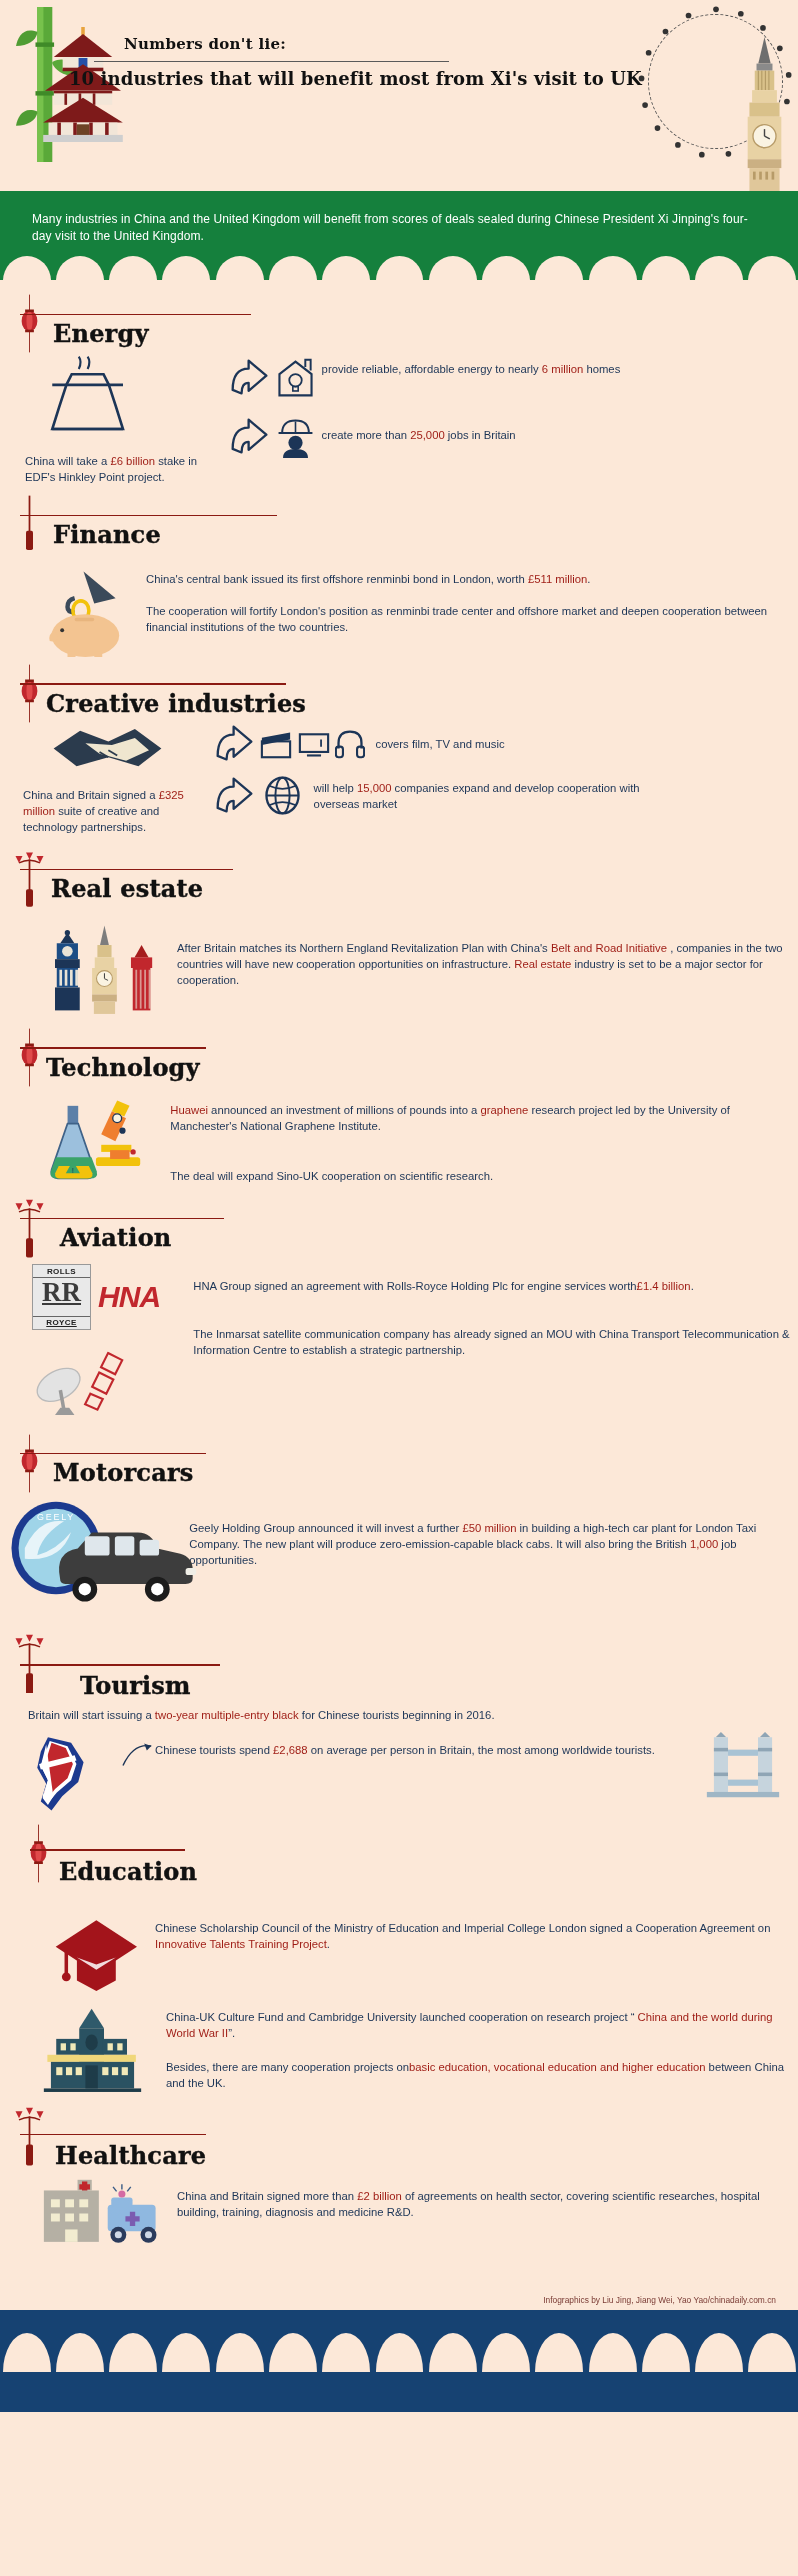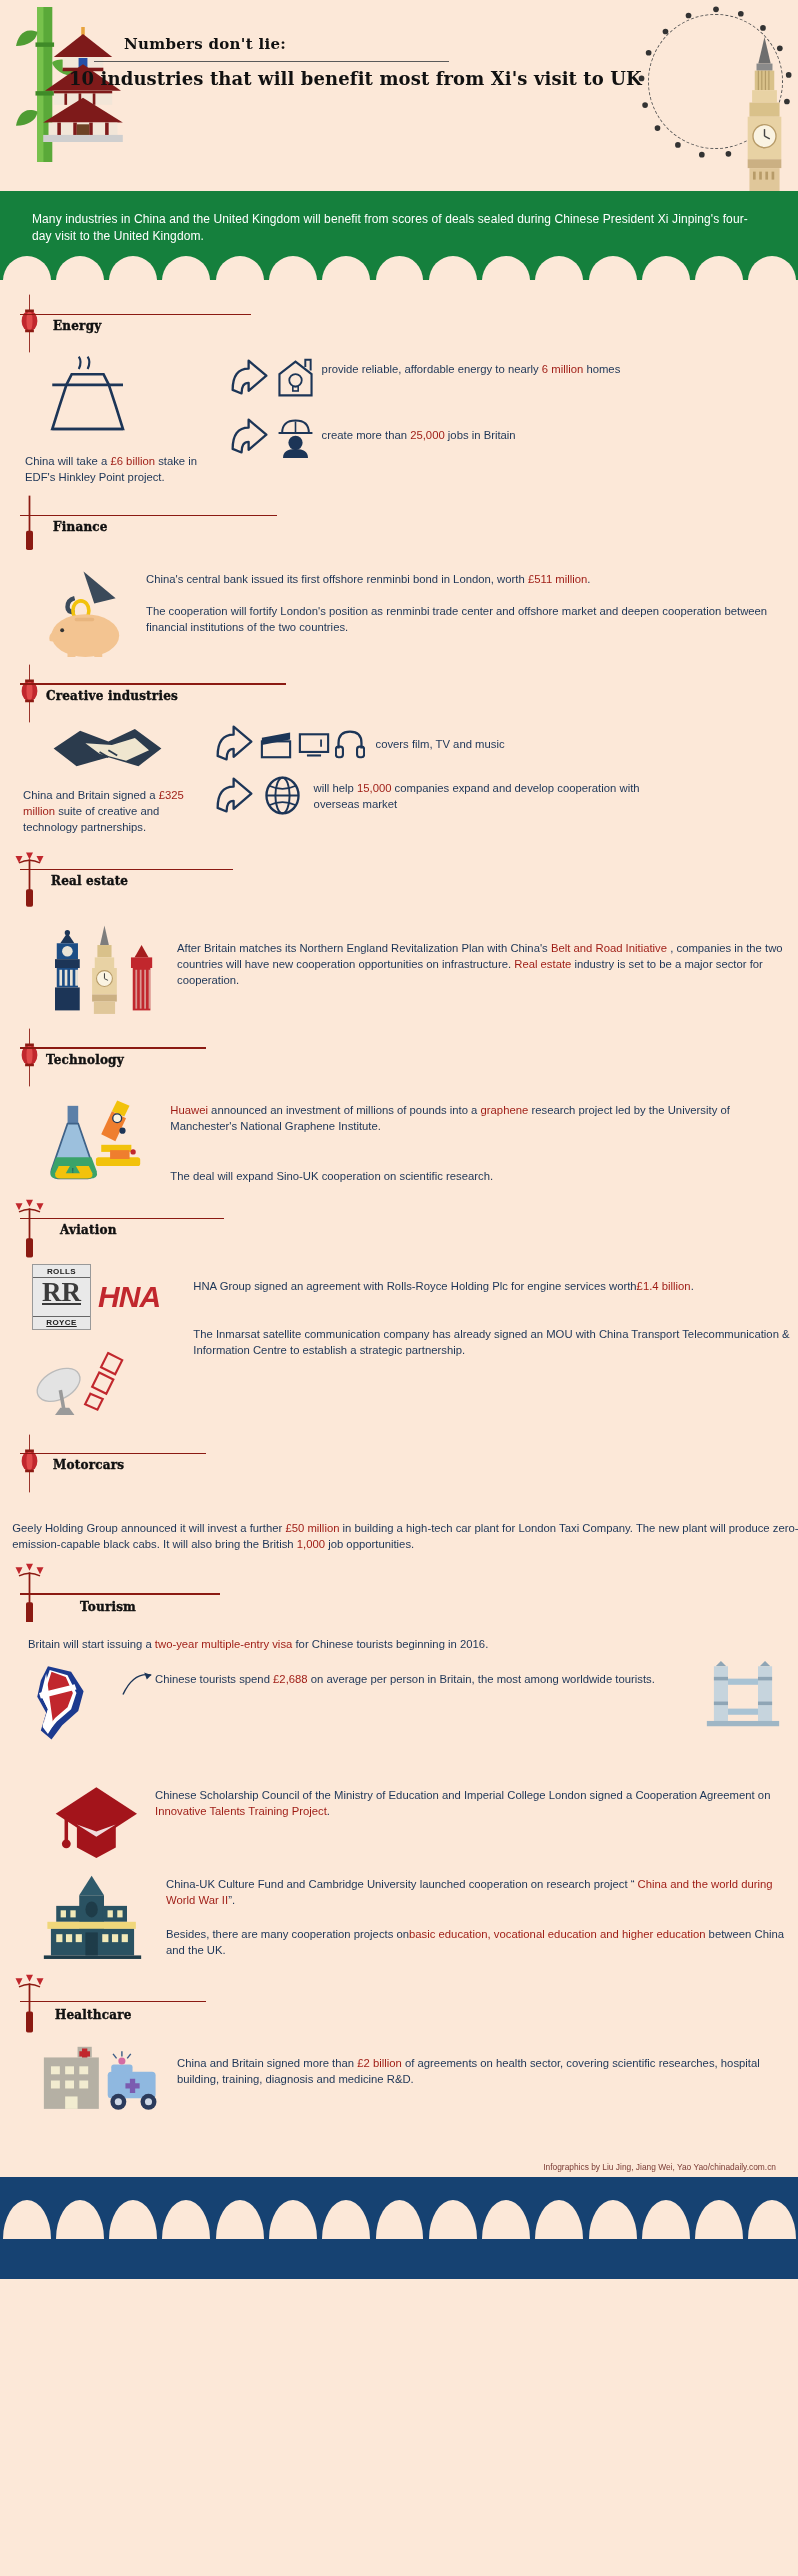--- a/index.html
+++ b/index.html
@@ -57,21 +57,21 @@
   }
 
   
   .section { position:relative; padding:0 0 0 0; }
   .sec-head { position:relative; height:53px; }
   .lamp { position:absolute; left:12.4px; top:-5.3px; width:35px; height:59px; }
   .sec-rule { position:absolute; left:19.5px; top:14px; height:1.3px; background:#8b1a12; }
   .sec-title {
     position:absolute; top:19.5px;
     font-family:"DejaVu Serif", serif; font-weight:bold;
-    font-size:12px; color:#111; letter-spacing:0.2px;
+    font-size:24px; color:#111; letter-spacing:0.2px;
     -webkit-text-stroke:0.4px #111;
   }
 
   .body-text { font-size:11.3px; line-height:1.42; color:#1c3557; }
   .hl { color:#9e1b14; }
   p.bt { margin:0 0 9px 0; }
 
   .row { display:flex; }
 
   
@@ -528,20 +528,39 @@
       <ellipse cx="20" cy="30" rx="9" ry="12" fill="#c1272d"></ellipse>
       <ellipse cx="20" cy="30" rx="3.5" ry="12" fill="#e04a4a"></ellipse>
       <rect x="15" y="17" width="10" height="3" fill="#8b1a12"></rect>
       <rect x="15" y="40" width="10" height="3" fill="#8b1a12"></rect>
     </svg>
     <div class="sec-rule" style="width:186px;"></div>
     <div class="sec-title" style="left:53px;">Motorcars</div>
   </div>
 
   <div class="row" style="padding-left:7px; padding-top:7px;">
+    <div style="flex:0 0 177px; position:relative; height:133px;">
+      <svg width="98" height="98" viewBox="0 0 110 110" style="position:absolute;left:0;top:0;">
+        <ellipse cx="55" cy="55" rx="50" ry="52" fill="#1c3a8f"></ellipse>
+        <ellipse cx="55" cy="55" rx="42" ry="44" fill="#9fd4e8"></ellipse>
+        <path d="M20 55 q16 -34 44 -30 q-26 16 -30 38 q22 -6 38 -26 q-12 34 -52 30 Z" fill="#fff" opacity=".75"></path>
+        <text x="55" y="24" fill="#fff" font-size="10" text-anchor="middle" font-family="Liberation Sans, sans-serif" letter-spacing="2">GEELY</text>
+      </svg>
+      <svg width="155" height="84" viewBox="0 0 175 95" style="position:absolute;left:37px;top:23px;">
+        <path d="M18 64 q-6 -30 20 -34 l16 -18 h52 q16 0 22 18 l26 6 q14 4 14 18 v10 q0 6 -8 6 H24 q-6 0 -6 -6 Z" fill="#3d3d3d"></path>
+        <rect x="46" y="16" width="28" height="22" rx="3" fill="#dfe7ec"></rect>
+        <rect x="80" y="16" width="22" height="22" rx="3" fill="#dfe7ec"></rect>
+        <rect x="108" y="20" width="22" height="18" rx="3" fill="#dfe7ec"></rect>
+        <circle cx="46" cy="76" r="14" fill="#1c1c1c"></circle>
+          <circle cx="46" cy="76" r="7" fill="#fff"></circle>
+        <circle cx="128" cy="76" r="14" fill="#1c1c1c"></circle>
+          <circle cx="128" cy="76" r="7" fill="#fff"></circle>
+        <rect x="160" y="52" width="12" height="8" rx="3" fill="#f0eee6"></rect>
+      </svg>
+    </div>
     <div style="flex:1 1 auto; padding-left:5.3px; padding-top:21px; width:586px;">
       <p class="bt body-text">
         <span>Geely Holding Group announced it will invest a further </span><span class="hl">£50 million</span><span> in building a high-tech car plant for London Taxi Company. The new plant will produce zero-emission-capable black cabs. It will also bring the British </span><span class="hl">1,000</span><span> job opportunities.</span>
       </p>
     </div>
   </div>
 </div>
 
 <div class="section" style="margin-top:5.3px;">
   <div class="sec-head" style="height:66px;">
@@ -551,21 +570,21 @@
       <path d="M4 4 l8 0 l-4 8 Z" fill="#c1272d"></path>
         <path d="M28 4 l8 0 l-4 8 Z" fill="#c1272d"></path>
       <path d="M16 0 l8 0 l-4 8 Z" fill="#c1272d"></path>
       <rect x="16" y="44" width="8" height="24" rx="2" fill="#8b1a12"></rect>
     </svg>
     <div class="sec-rule" style="width:200px; top:27px;"></div>
     <div class="sec-title" style="left:80px; top:34px;">Tourism</div>
   </div>
 
   <div class="body-text" style="padding:3.5px 27px 0 28px;">
-    <span>Britain will start issuing a </span><span class="hl">two-year multiple-entry visa</span><span> for Chinese tourists beginning in 2016.</span>
+    <span>Britain will start issuing a </span><span class="hl">two-year multiple-entry black</span><span> for Chinese tourists beginning in 2016.</span>
   </div>
 
   <div class="row" style="padding-left:23px; padding-top:9px; align-items:flex-start;">
     <svg width="98" height="82" viewBox="0 0 110 92" style="flex:0 0 98px;">
       <path d="M28 6 l26 6 l14 22 l-6 22 l-18 16 l-12 16 l-12 -10 l6 -20 l-10 -18 l4 -18 Z" fill="#1c3a8f"></path>
       <path d="M30 10 l20 6 l10 20 l-6 18 l-16 14 l-10 12 l-6 -8 l6 -18 l-8 -16 Z" fill="#fff"></path>
       <path d="M32 12 l16 6 l8 18 l-6 16 l-14 12 l-8 10 l-4 -6 l6 -16 l-6 -14 Z" fill="#c1272d"></path>
       <path d="M26 14 l8 58 l-6 10 l-6 -8 l6 -20 l-8 -16 Z" fill="#fff"></path>
       <path d="M18 36 l40 -10 l2 6 l-40 10 Z" fill="#fff"></path>
     </svg>
@@ -588,20 +607,31 @@
           <rect x="62" y="46" width="16" height="4"></rect>
         </g>
       <rect x="28" y="20" width="34" height="7" fill="#a9c3d4"></rect>
       <rect x="28" y="54" width="34" height="7" fill="#a9c3d4"></rect>
       <rect x="4" y="68" width="82" height="6" fill="#9fb6c5"></rect>
     </svg>
   </div>
 </div>
 
 <div class="section" style="margin-top:16px;">
+  <div class="sec-head" style="height:62px;">
+    <svg class="lamp" viewBox="0 0 40 66" style="left:21px;">
+      <line x1="20" y1="0" x2="20" y2="66" stroke="#8b1a12" stroke-width="1"></line>
+      <ellipse cx="20" cy="32" rx="9" ry="12" fill="#c1272d"></ellipse>
+      <ellipse cx="20" cy="32" rx="3.5" ry="12" fill="#e04a4a"></ellipse>
+      <rect x="15" y="19" width="10" height="3" fill="#8b1a12"></rect>
+      <rect x="15" y="42" width="10" height="3" fill="#8b1a12"></rect>
+    </svg>
+    <div class="sec-rule" style="width:155px; left:30px; top:19.5px;"></div>
+    <div class="sec-title" style="left:59px; top:27px;">Education</div>
+  </div>
 
   <div class="row" style="padding-left:50px; padding-top:23px; align-items:flex-start;">
     <svg width="98" height="76" viewBox="0 0 110 86" style="flex:0 0 98px;">
       <path d="M52 6 L98 36 L52 66 L6 36 Z" fill="#a3141b"></path>
       <path d="M30 48 L52 62 L74 48 V74 L52 86 L30 74 Z" fill="#a3141b"></path>
       <path d="M30 48 L52 62 L74 48 L52 56 Z" fill="#fff" opacity=".85"></path>
       <rect x="16" y="40" width="4" height="26" fill="#a3141b"></rect>
       <circle cx="18" cy="70" r="5" fill="#a3141b"></circle>
     </svg>
     <div class="body-text" style="flex:1 1 auto; width:568px; padding-left:7px; padding-top:5.3px;">

